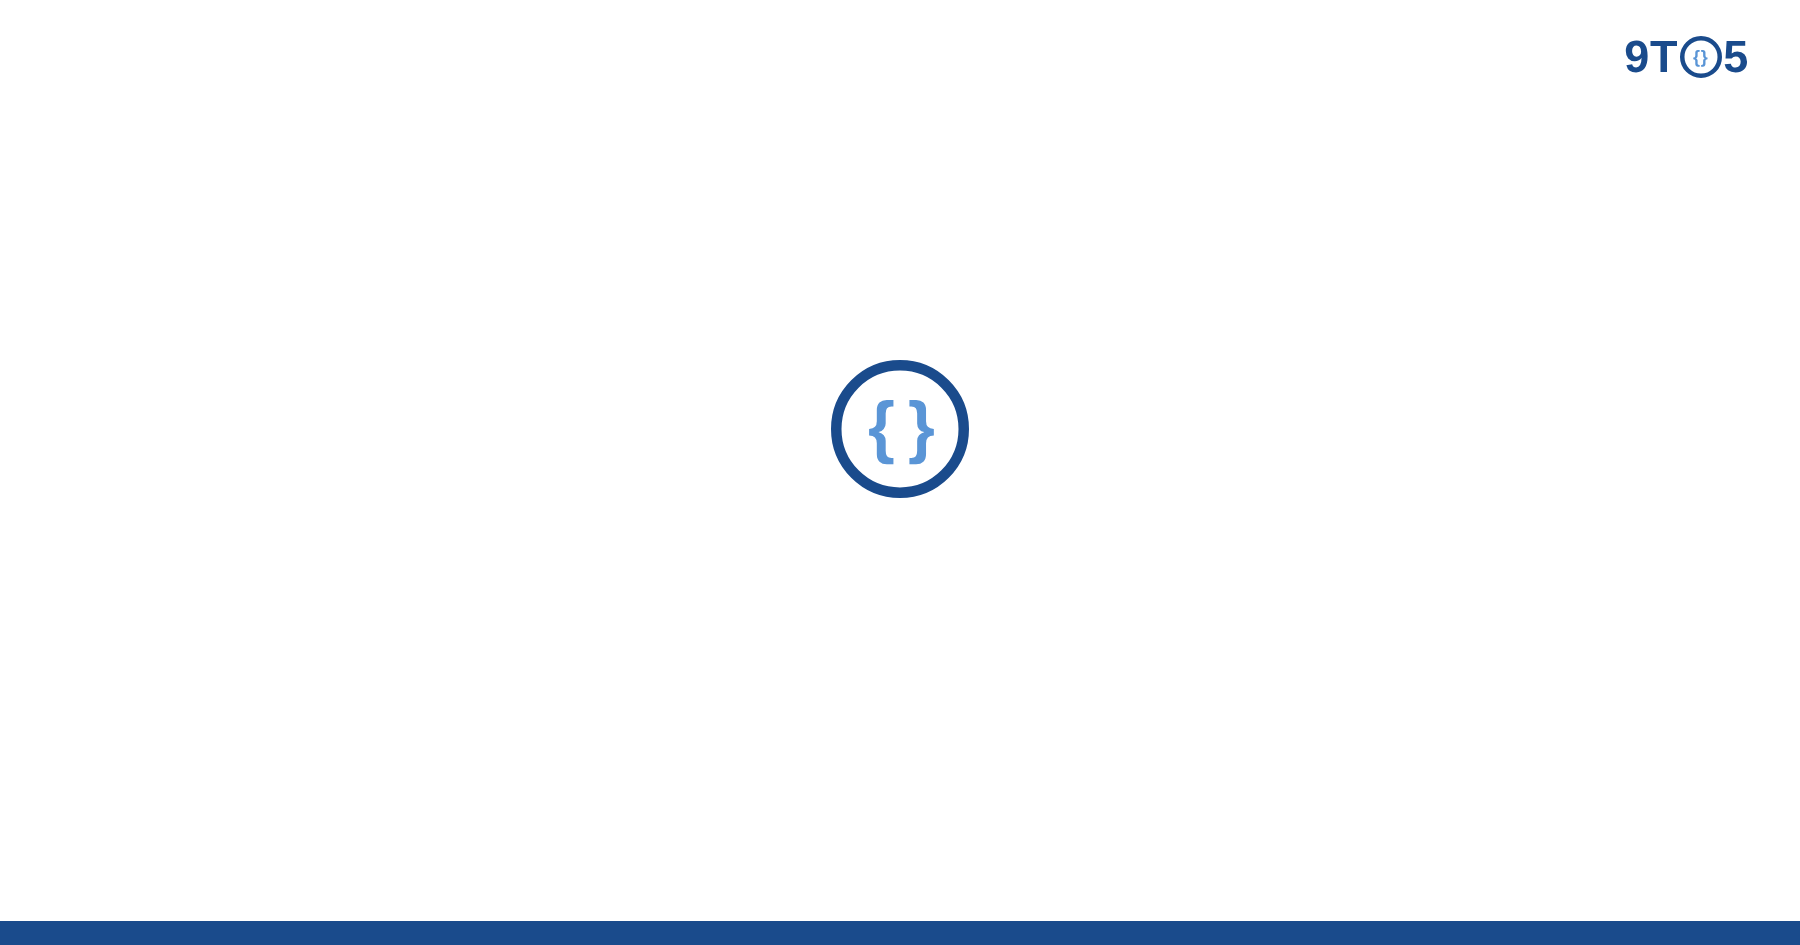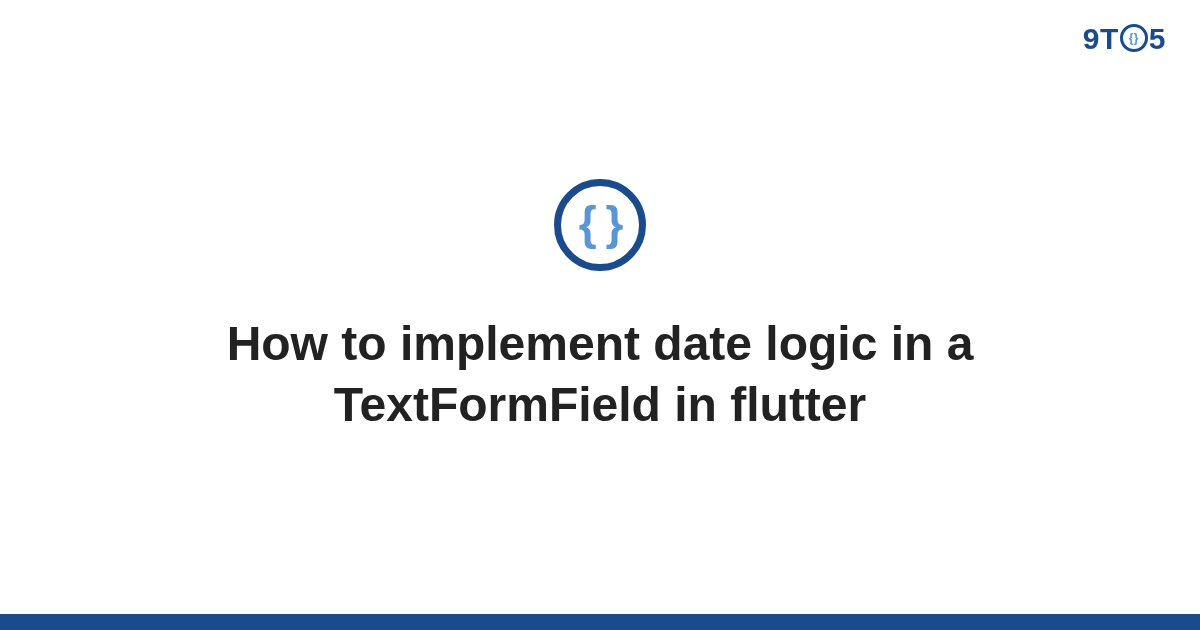--- a/index.html
+++ b/index.html
@@ -113,16 +113,15 @@
   <span class="brand-circle">
     <span class="brand-circle-inner">{}</span>
   </span>
   <span class="brand-mid">5</span>
 </a>
 
 <div class="center">
   <div class="logo-circle">
     <span class="logo-braces">{ }</span>
   </div>
-  <h1 class="title">How to implement date logic in a TextFormField in flutter</h1>
 </div>
 
 <div class="bottom-bar"></div>
 
 </body></html>

